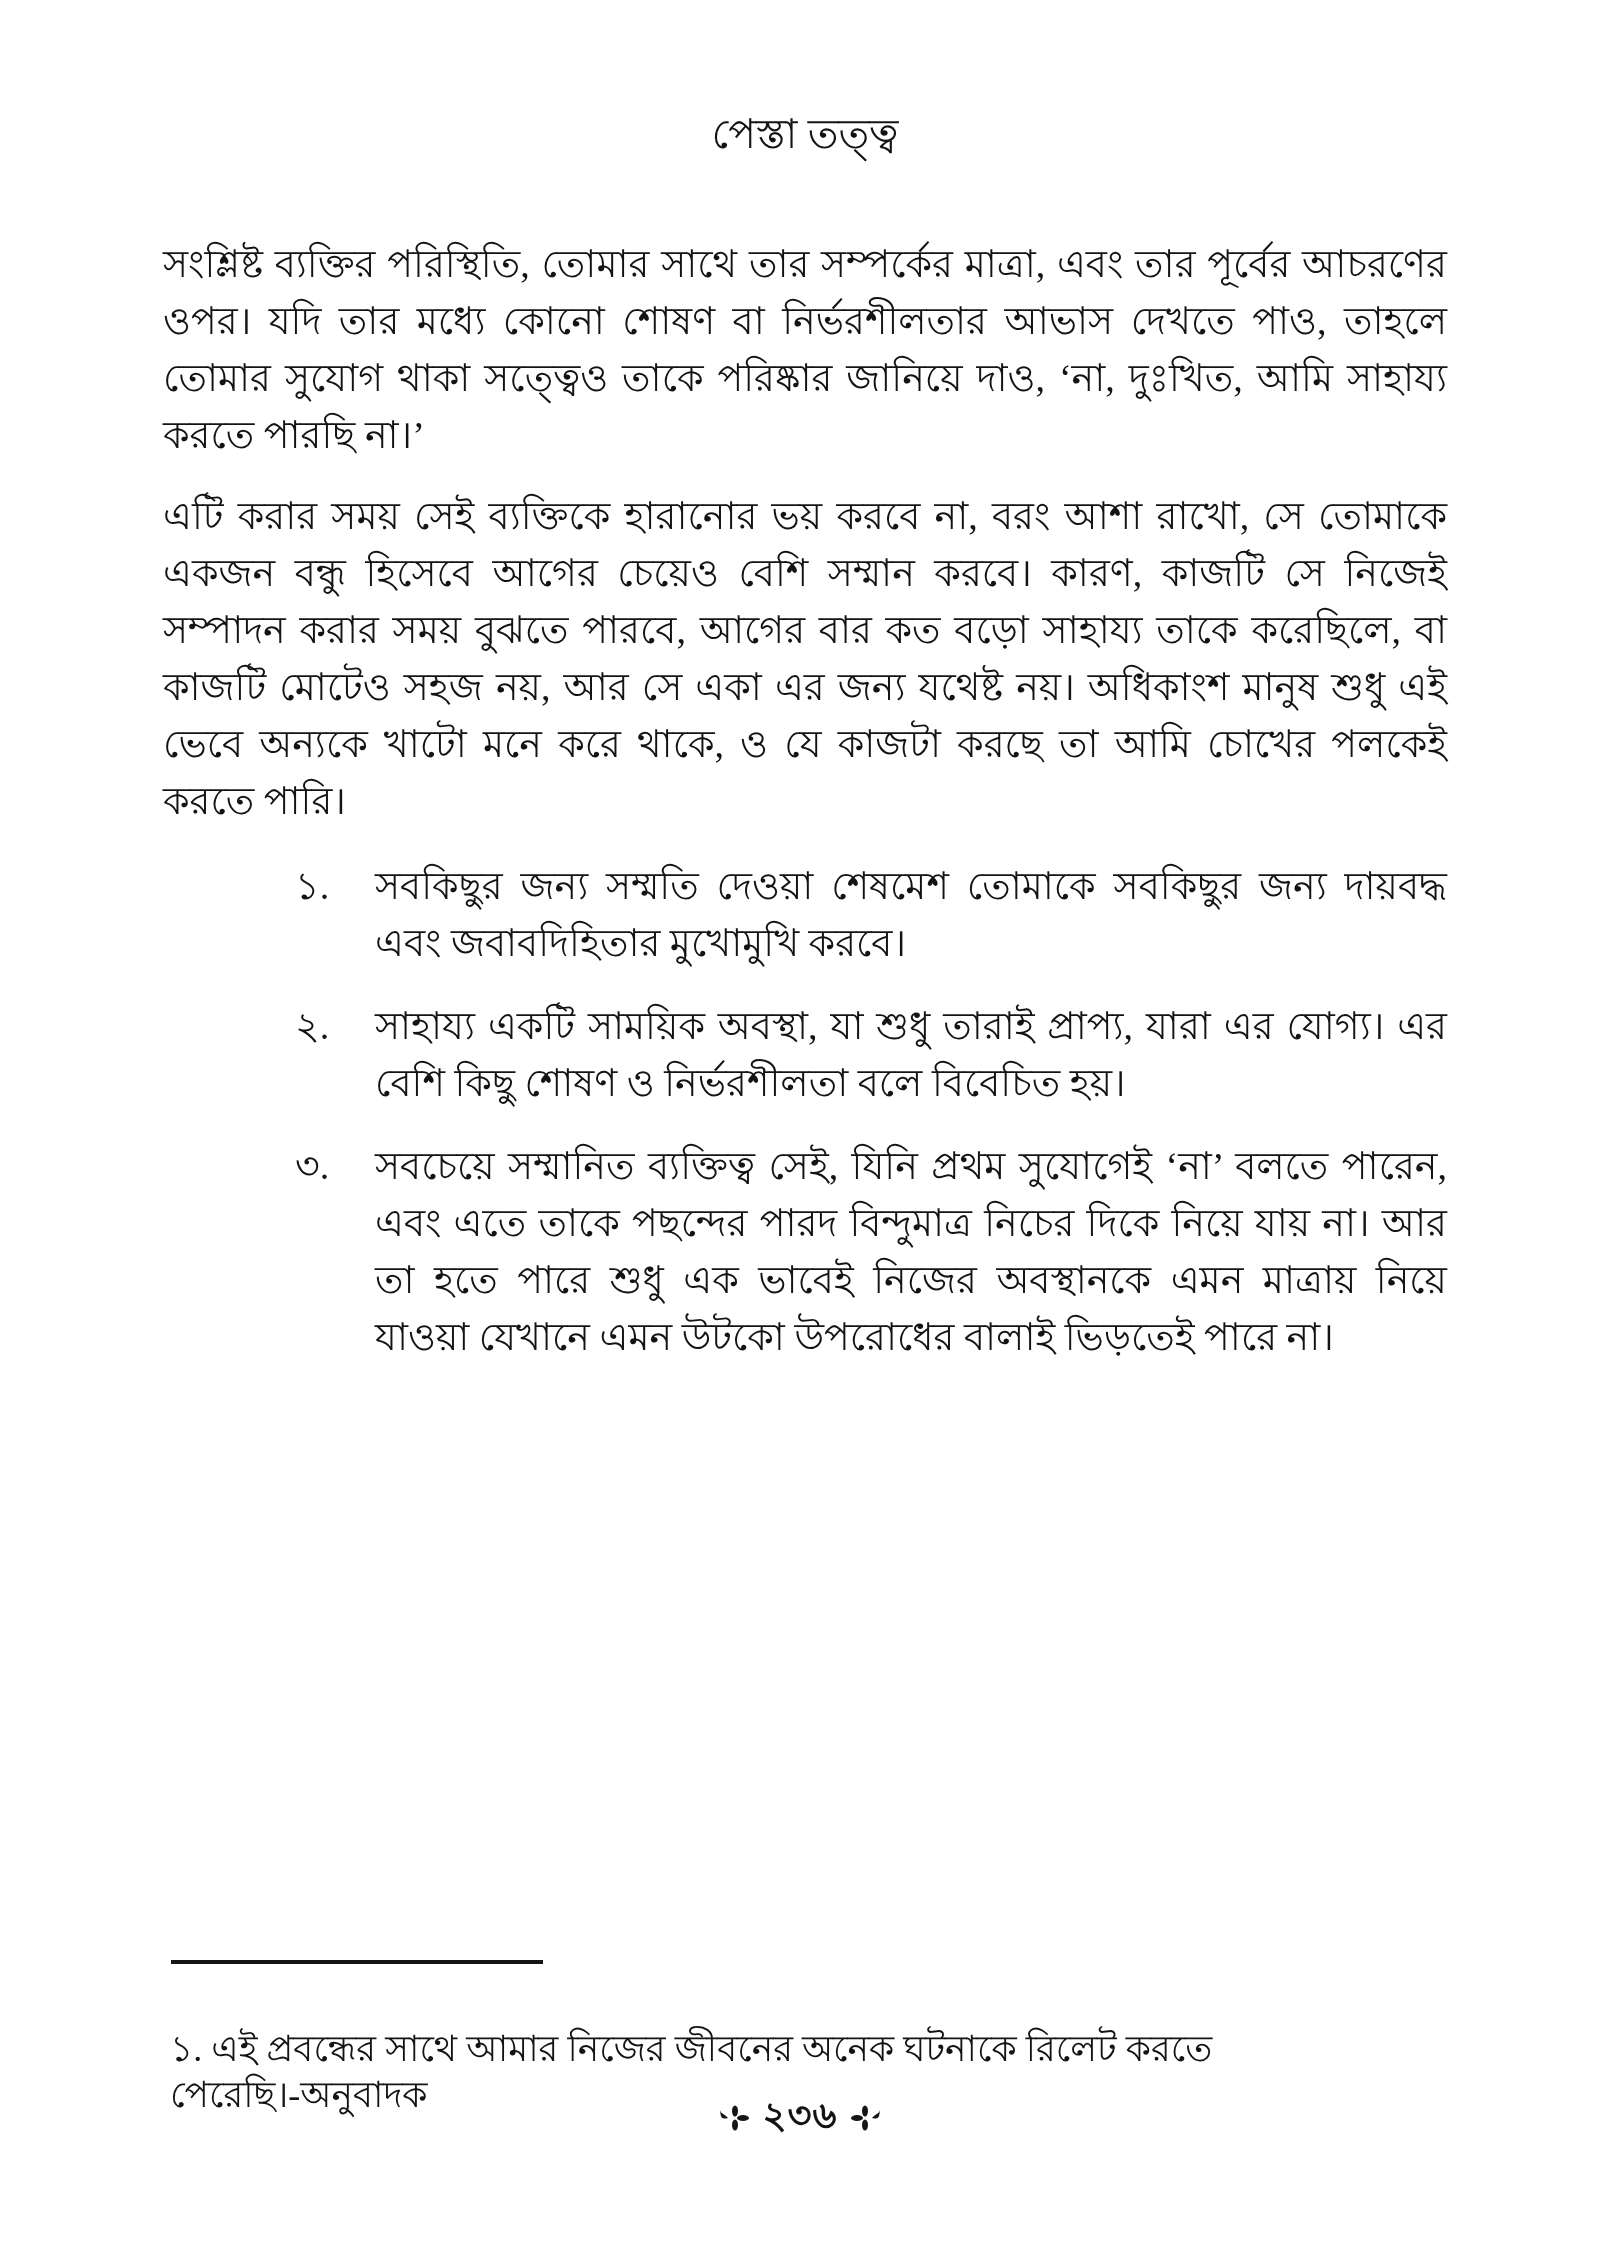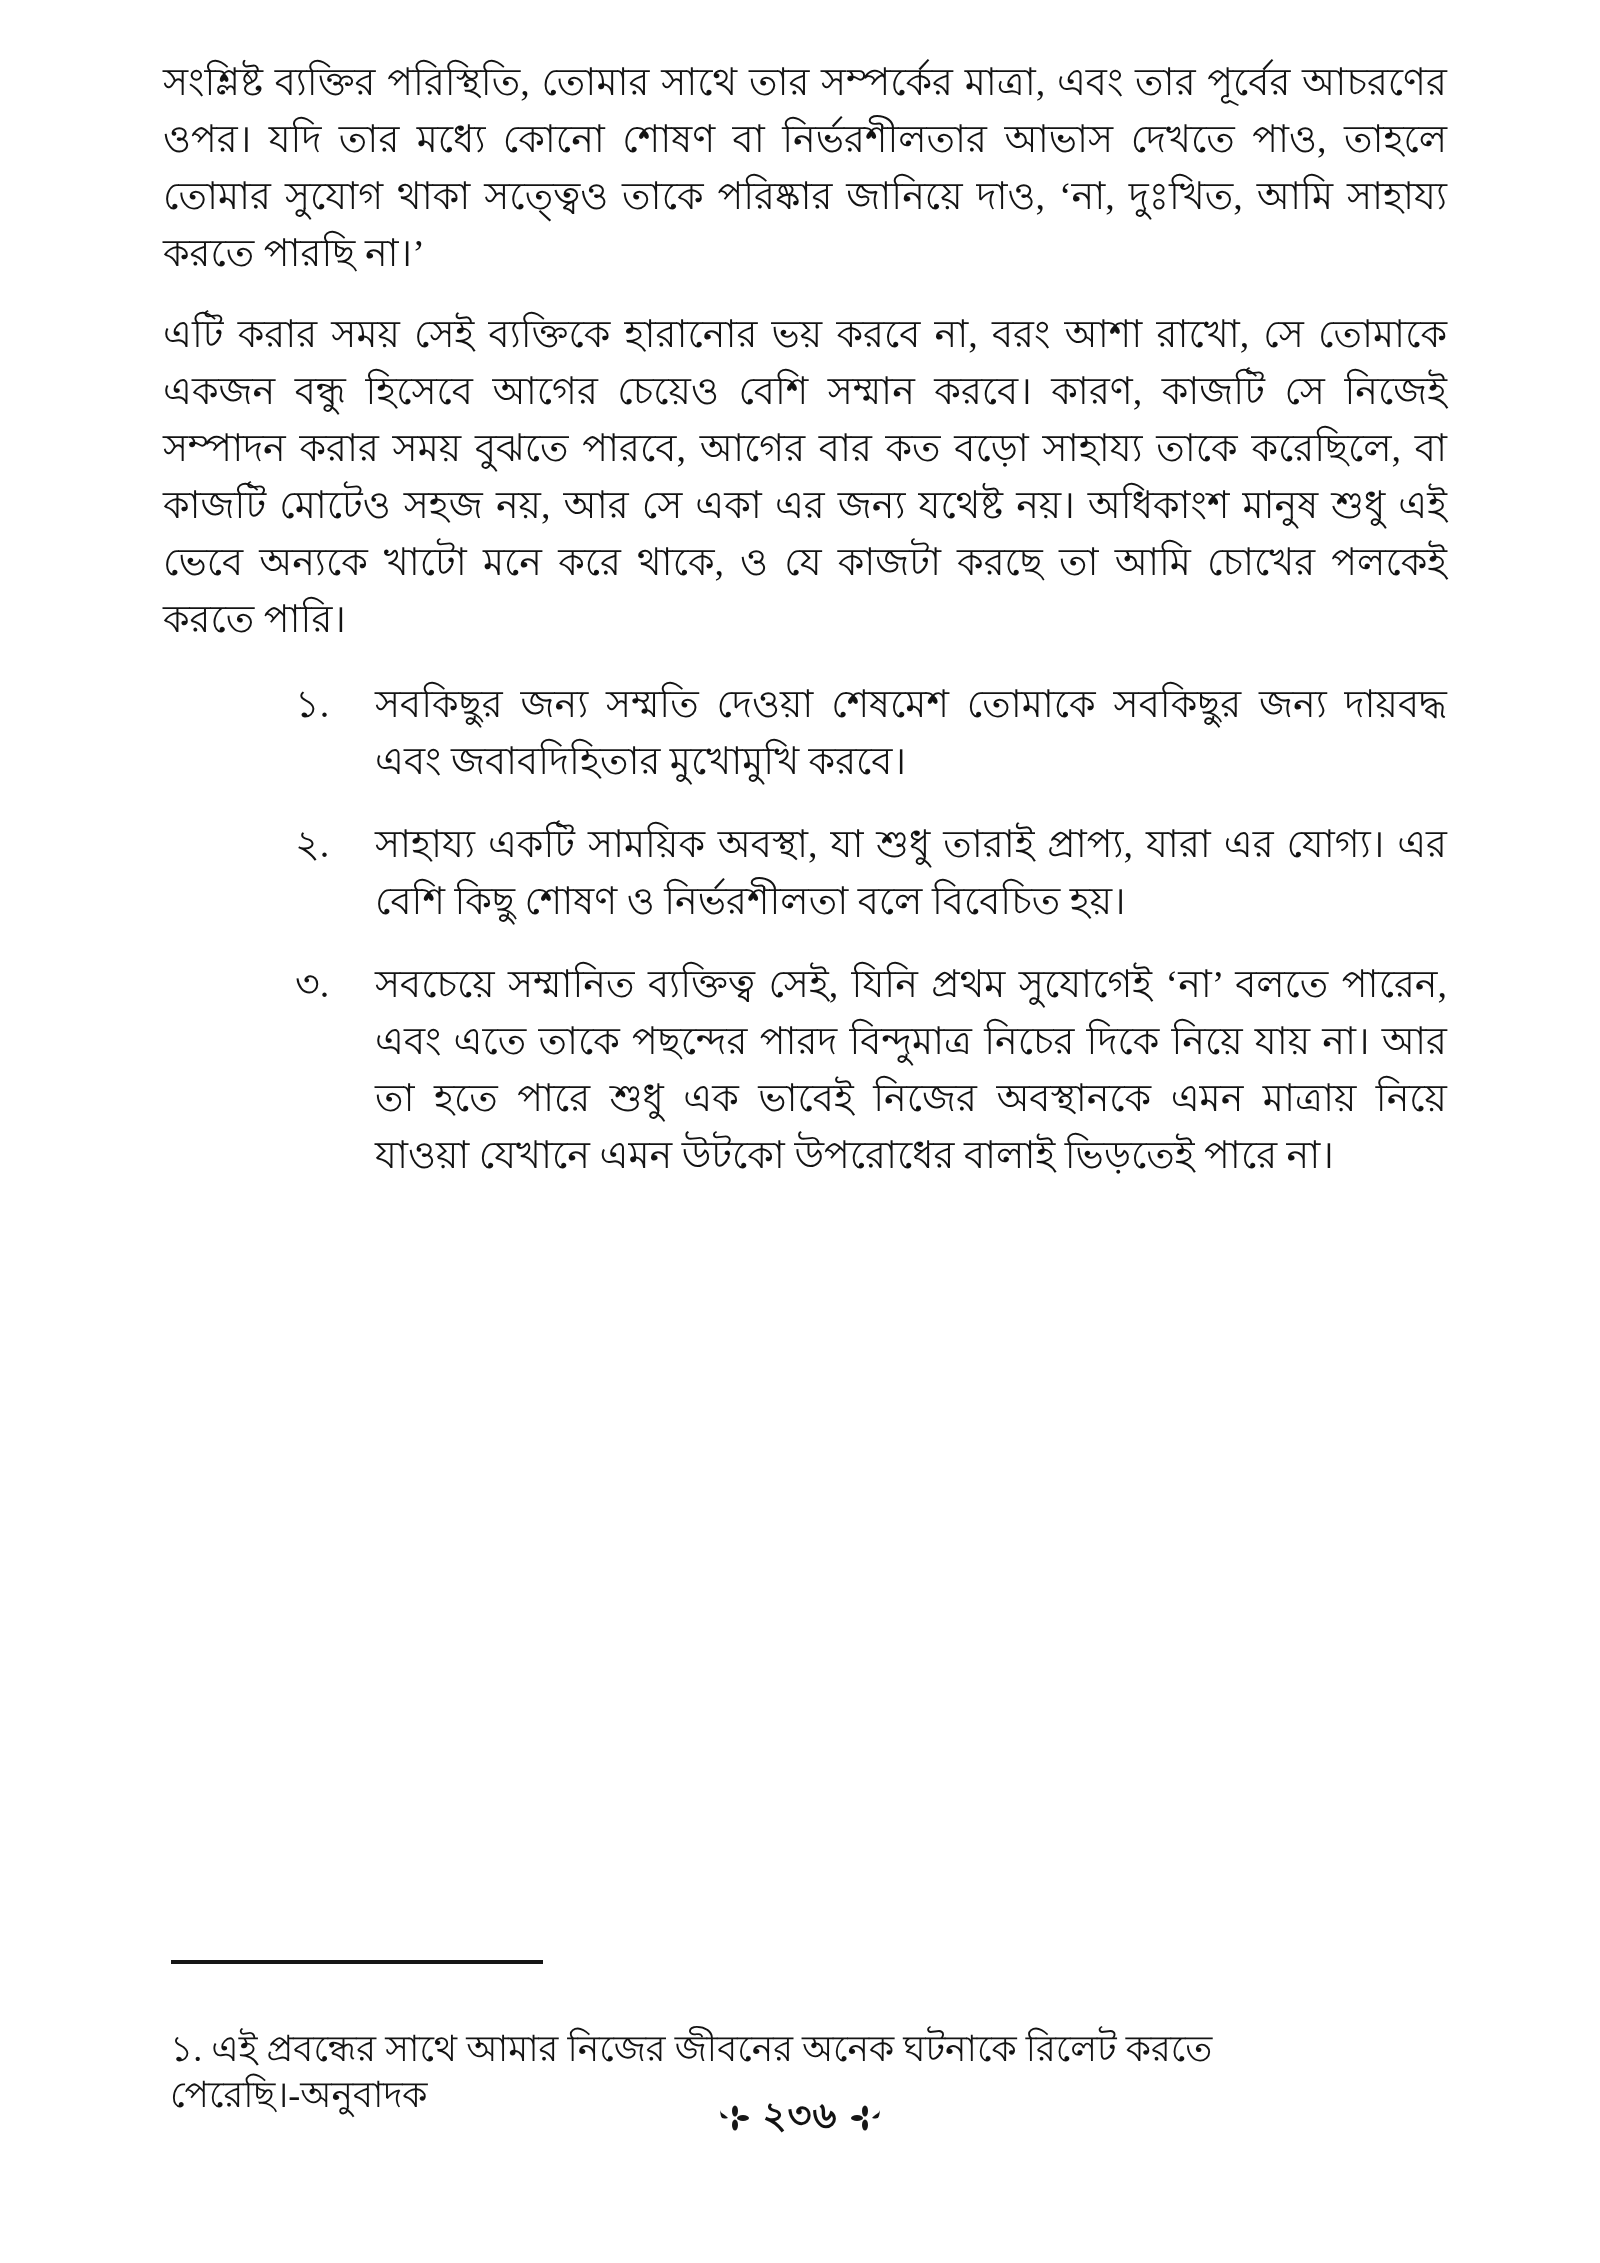--- a/index.html
+++ b/index.html
@@ -31,21 +31,21 @@
     text-align: center;
   }
   .body-para {
     margin: 24px 0 0 0;
     font-size: 38px;
     line-height: 57px;
     text-align: justify;
     text-justify: inter-word;
   }
   .body-para.first {
-    margin-top: 54px;
+    margin-top: 74px;
   }
   .body-para sup {
     font-size: 24px;
     line-height: 0;
   }
   .section-heading {
     margin: 46px 0 0 0;
     font-size: 40px;
     font-weight: 700;
     line-height: 52px;
@@ -107,20 +107,21 @@
   }
   .fleuron svg { display: block; }
   .fleuron.flipped { transform: scaleX(-1); }
 </style>
 </head>
 <body>
 
 <div class="page">
   <div class="content">
 
+    <h1 class="page-title">পেস্তা তত্ত্ব</h1>
 
     <p class="body-para first">সংশ্লিষ্ট ব্যক্তির পরিস্থিতি, তোমার সাথে তার সম্পর্কের মাত্রা, এবং তার পূর্বের আচরণের ওপর। যদি তার মধ্যে কোনো শোষণ বা নির্ভরশীলতার আভাস দেখতে পাও, তাহলে তোমার সুযোগ থাকা সত্ত্বেও তাকে পরিষ্কার জানিয়ে দাও,  ‘না, দুঃখিত, আমি সাহায্য করতে পারছি না।’</p>
 
     <p class="body-para">এটি করার সময় সেই ব্যক্তিকে হারানোর ভয় করবে না, বরং আশা রাখো, সে তোমাকে একজন বন্ধু হিসেবে আগের চেয়েও বেশি সম্মান করবে। কারণ, কাজটি সে নিজেই সম্পাদন করার সময় বুঝতে পারবে, আগের বার কত বড়ো সাহায্য তাকে করেছিলে, বা কাজটি মোটেও সহজ নয়, আর সে একা এর জন্য যথেষ্ট নয়। অধিকাংশ মানুষ শুধু এই ভেবে অন্যকে খাটো মনে করে থাকে, ও যে কাজটা করছে তা আমি চোখের পলকেই করতে পারি।</p>
 
 
 
     <div class="summary-list">
 
       <div class="list-item">

